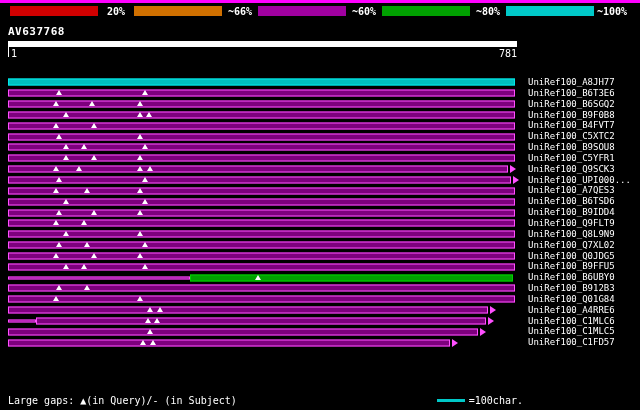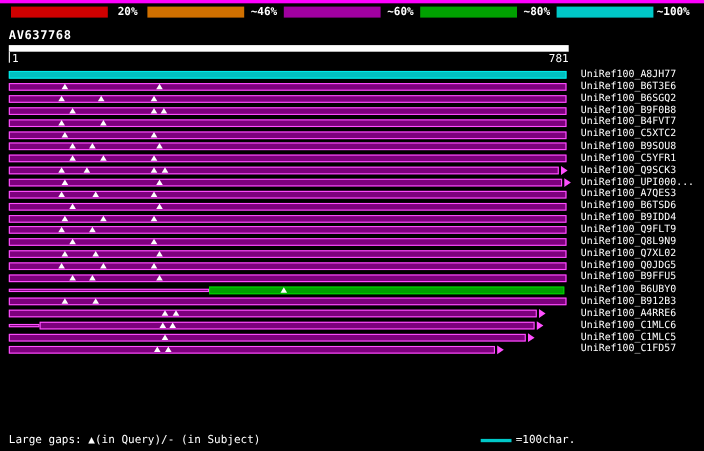--- a/index.html
+++ b/index.html
@@ -18,21 +18,21 @@
   .scale-label { color:#fff; font-size:10px; font-weight:bold; flex:1; text-align:center; white-space:nowrap; }
 
   .query-name { color:#fff; font-size:11px; font-weight:bold; padding:7px 0 3px 8px; letter-spacing:0.5px; }
 
   .ruler { margin-left:8px; width:509px; height:6px; background:#fff; }
   .ruler-labels { margin-left:8px; width:509px; height:14px; position:relative; color:#fff; font-size:10px; }
   .tick-start { position:absolute; left:0; top:0; width:1px; height:10px; background:#fff; }
   .num-start { position:absolute; left:3px; top:1px; }
   .num-end { position:absolute; right:0; top:1px; }
 
-  .hits { margin-top:2px; }
+  .hits { margin-top:16px; }
   .hit-row { display:flex; align-items:center; height:10.85px; }
   .bar-area { position:relative; flex:0 0 517px; height:100%; margin-left:8px; }
   .bar-seg { position:absolute; top:50%; transform:translateY(-50%); height:7px; border:1px solid; }
   .bar-seg.thin { height:3px; }
   .gap-tri { position:absolute; top:50%; transform:translate(-50%,-58%); width:0; height:0;
              border-left:3px solid transparent; border-right:3px solid transparent; border-bottom:5px solid #fff; }
   .hit-arrow { position:absolute; top:50%; transform:translateY(-50%); width:0; height:0;
                border-top:4px solid transparent; border-bottom:4px solid transparent; border-left:6px solid #ff50ff; }
   .hit-label { color:#fff; font-size:9px; line-height:10.85px; white-space:nowrap; margin-left:3px; }
 
@@ -43,21 +43,21 @@
 </head>
 <body>
 
 <div class="screen">
   <div class="topline"></div>
 
   <div class="scalebar">
       <div class="scale-seg" style="background: rgb(208, 0, 0);"></div>
       <span class="scale-label">20%</span>
       <div class="scale-seg" style="background: rgb(208, 112, 0);"></div>
-      <span class="scale-label">~46%</span>
+      <span class="scale-label">~66%</span>
       <div class="scale-seg" style="background: rgb(160, 0, 160);"></div>
       <span class="scale-label">~60%</span>
       <div class="scale-seg" style="background: rgb(0, 160, 0);"></div>
       <span class="scale-label">~80%</span>
       <div class="scale-seg" style="background: rgb(0, 200, 200);"></div>
       <span class="scale-label">~100%</span>
     </div>
 
   <div class="query-name">AV637768</div>
 
@@ -235,20 +235,28 @@
       <div class="hit-row">
         <div class="bar-area">
           <div class="bar-seg" style="left: 0px; width: 507px; background: rgb(125, 0, 125); border-color: rgb(255, 80, 255);"></div>
           <div class="gap-tri" style="left: 51.37px;"></div>
           <div class="gap-tri" style="left: 79.2885px;"></div>
         </div>
         <div class="hit-label">UniRef100_B912B3</div>
       </div>
       <div class="hit-row">
         <div class="bar-area">
+          <div class="bar-seg" style="left: 0px; width: 507px; background: rgb(125, 0, 125); border-color: rgb(255, 80, 255);"></div>
+          <div class="gap-tri" style="left: 48.0198px;"></div>
+          <div class="gap-tri" style="left: 131.775px;"></div>
+        </div>
+        <div class="hit-label">UniRef100_Q01G84</div>
+      </div>
+      <div class="hit-row">
+        <div class="bar-area">
           <div class="bar-seg" style="left: 0px; width: 480.198px; background: rgb(125, 0, 125); border-color: rgb(255, 80, 255);"></div>
           <div class="gap-tri" style="left: 141.826px;"></div>
           <div class="gap-tri" style="left: 151.877px;"></div>
           <div class="hit-arrow" style="left: 482.198px;"></div>
         </div>
         <div class="hit-label">UniRef100_A4RRE6</div>
       </div>
       <div class="hit-row">
         <div class="bar-area">
           <div class="bar-seg thin" style="left: 0px; width: 27.9185px; background: rgb(125, 0, 125); border-color: rgb(255, 80, 255);"></div>

